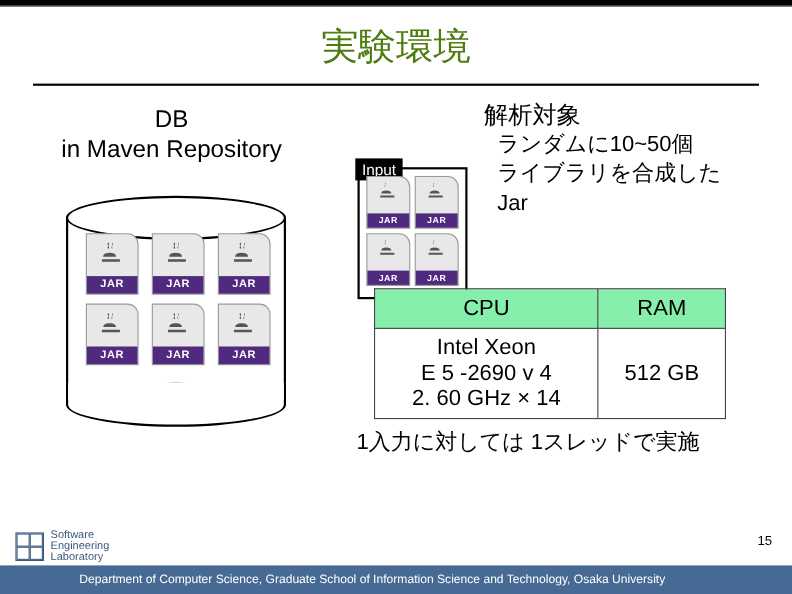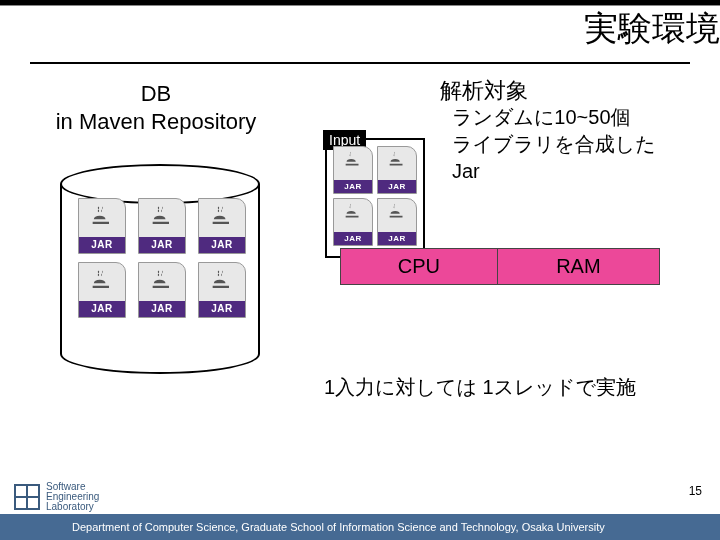--- a/index.html
+++ b/index.html
@@ -11,25 +11,25 @@
     position: relative;
     overflow: hidden;
   }
   .topbar {
     width: 100%;
     height: 6px;
     background: #000;
     border-bottom: 1px solid #888;
   }
   .title {
-    text-align: right;
+    text-align: center;
     font-size: 34px;
     font-weight: 400;
-    margin-top: 0;
-    color: #000000;
+    margin-top: 14px;
+    color: #4d7c0f;
   }
   .title-rule {
     border: none;
     border-top: 2px solid #000;
     margin: 10px 30px 0 30px;
   }
   .stage { position: relative; width: 100%; height: 380px; }
 
   
   .db-text { position: absolute; left: 36px; top: 16px; font-size: 22px; line-height: 1.25; text-align: center; width: 240px; }
@@ -92,21 +92,21 @@
 
   .target-label { position:absolute; left:440px; top:12px; font-size:22px; }
   .target-desc { position:absolute; left:452px; top:40px; font-size:20px; line-height:1.35; }
 
   
   .spec {
     position:absolute; left:340px; top:184px; width:320px;
     border-collapse: collapse; font-size:20px;
   }
   .spec th, .spec td { border:1px solid #444; padding:6px 10px; text-align:center; }
-  .spec th { background:#ec4899; font-weight:400; }
+  .spec th { background:#86efac; font-weight:400; }
 
   .note { position:absolute; left:324px; top:310px; font-size:20px; }
 
   .pagenum { position:absolute; right:18px; bottom:42px; font-size:12px; }
 
   .footer {
     position:absolute; left:0; bottom:0; width:100%; height:26px;
     background:#466a93; color:#fff; font-size:11px; line-height:26px;
     padding-left:72px;
   }
@@ -218,20 +218,28 @@
     <div>ライブラリを合成した</div>
     <div>Jar</div>
   </div>
 
   <table class="spec">
     <tbody>
         <tr>
       <th>CPU</th>
       <th>RAM</th>
     </tr>
+    <tr>
+      <td>
+        <div>Intel Xeon</div>
+        <div>E 5 -2690 v 4</div>
+        <div>2. 60 GHz × 14</div>
+      </td>
+      <td>512 GB</td>
+    </tr>
   </tbody>
     </table>
 
   <div class="note">1入力に対しては 1スレッドで実施</div>
 
 </div>
 
 <div class="pagenum">15</div>
 
 <div class="logo">

